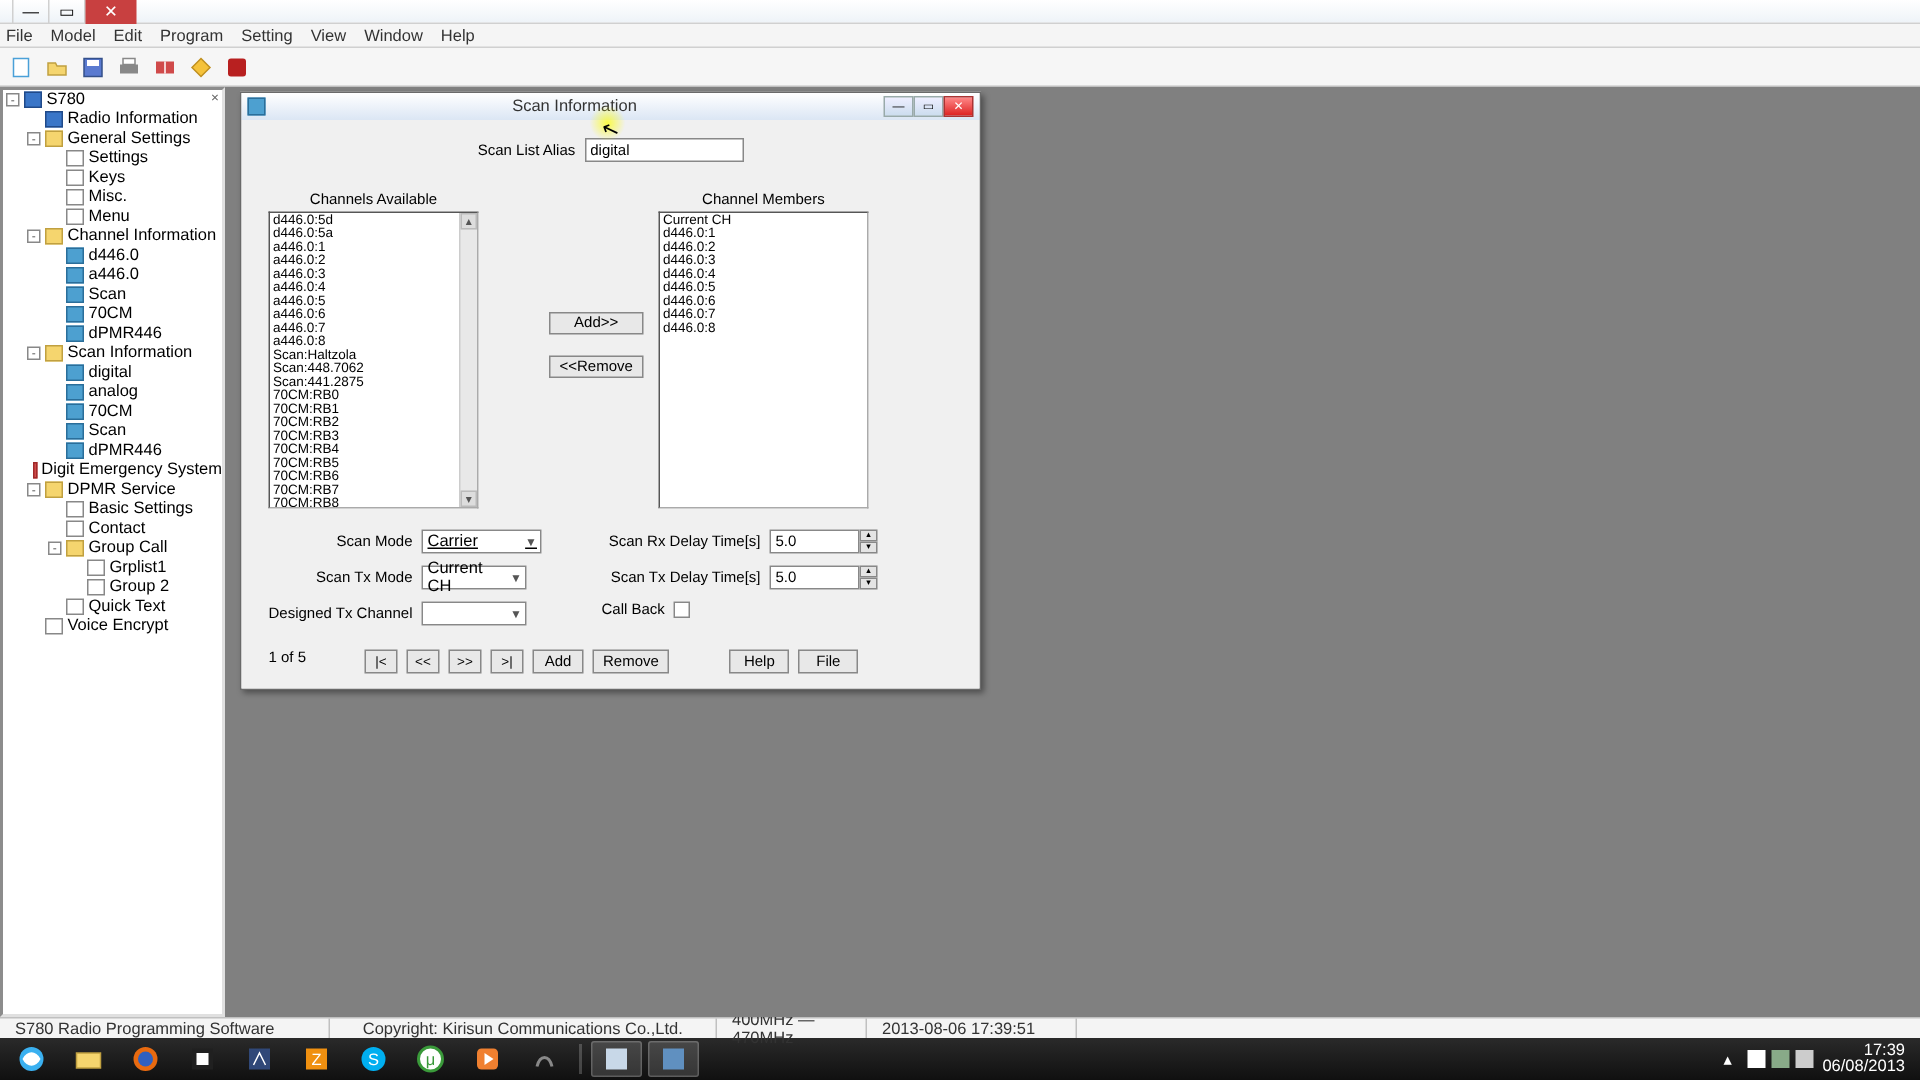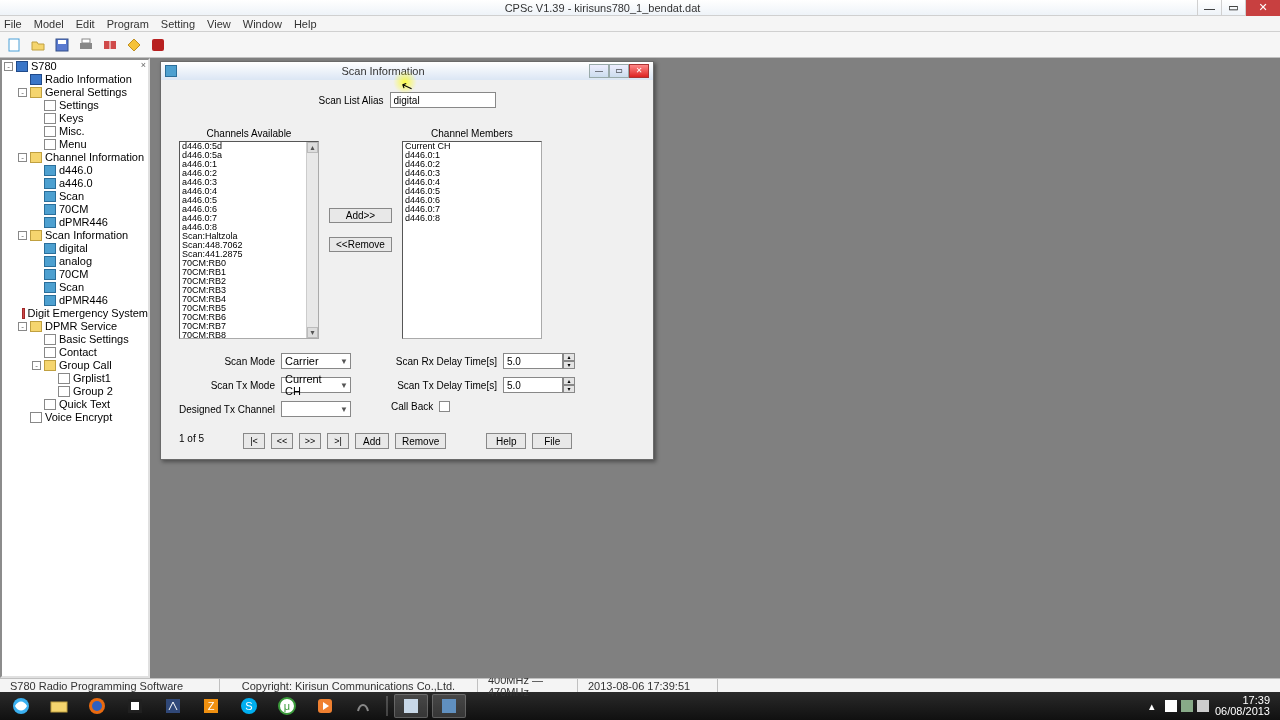--- a/index.html
+++ b/index.html
@@ -57,21 +57,21 @@
 .field { border: 1px solid #888; background: #fff; height: 16px; padding: 0 3px; font-size: 10px; }
 .select { border: 1px solid #888; background: #fff; height: 16px; font-size: 10px; display:flex; align-items:center; justify-content:space-between; padding:0 2px 0 3px;}
 .select .arrow { font-size: 8px; color:#555; }
 .list-title { text-align: center; font-size: 10px; color: #000; margin-bottom: 2px; }
 .listbox { border: 1px inset #aaa; background: #fff; height: 198px; overflow: hidden; position: relative; }
 .listbox .scrollbar { position: absolute; right: 0; top: 0; bottom: 0; width: 12px; background: #e8e8e8; border-left: 1px solid #ccc; display:flex; flex-direction:column; justify-content:space-between; align-items:center;}
 .scrollbar .arr { font-size:8px; color:#555; background:#ddd; width:100%; text-align:center; border:1px solid #bbb;}
 .listbox ul { list-style: none; }
 .listbox li { font-size: 9px; line-height: 9px; padding: 0 2px; color: #000; }
 .columns { display: flex; gap: 10px; align-items:flex-start;}
-.mid-btns { display: flex; flex-direction: column; gap: 14px; margin-top: 80px; }
+.mid-btns { display: flex; flex-direction: column; gap: 14px; margin-top: 80px; margin-left: 37px; }
 .btn { border: 1px solid #888; background: #e8e8e8; padding: 1px 6px; font-size: 10px; color: #000; min-width: 44px; text-align: center; }
 .spin-wrap { display:flex; }
 .spinbtns { display:flex; flex-direction:column; width:12px; }
 .spinbtns div { height:8px; border:1px solid #888; background:#e4e4e4; font-size:6px; text-align:center; line-height:6px;}
 
 .lower { display:flex; gap:40px; margin-top:14px;}
 .lower-left, .lower-right { display:flex; flex-direction:column; gap:4px;}
 .lower .row .lbl { width:102px; }
 .lower-right .row .lbl { width:112px; }
 .checkbox { width:11px; height:11px; border:1px solid #888; background:#fff; display:inline-block;}
@@ -91,21 +91,20 @@
 .tray { margin-left: auto; display:flex; align-items:center; gap:6px; color:#fff; font-size:10px; padding-right:6px;}
 .tray-icons { display:flex; gap:4px;}
 .tray-icons span { width:12px; height:12px; display:inline-block;}
 .clock { text-align:right; line-height:11px;}
 </style>
 </head>
 <body>
 
 <div class="titlebar">
   <span style="width:8px"></span>
-  <span class="titlebar-title">CPSc V1.39 - kirisuns780_1_bendat.dat</span>
   <div class="win-btns">
     <div class="win-btn">—</div>
     <div class="win-btn">▭</div>
     <div class="win-btn close">✕</div>
   </div>
 </div>
 
 <div class="menubar">
   <span>File</span>
   <span>Model</span>
@@ -450,21 +449,21 @@
                   <li>d446.0:8</li>
                 </ul>
             </div>
           </div>
         </div>
 
         <div class="lower">
           <div class="lower-left">
             <div class="row">
               <span class="lbl">Scan Mode</span>
-              <div class="select" style="width:70px;">
+              <div class="select" style="width:80px;text-decoration:underline;">
                   <span>Carrier</span>
                   <span class="arrow">▼</span>
                 </div>
             </div>
             <div class="row">
               <span class="lbl">Scan Tx Mode</span>
               <div class="select" style="width:70px;">
                   <span>Current CH</span>
                   <span class="arrow">▼</span>
                 </div>

